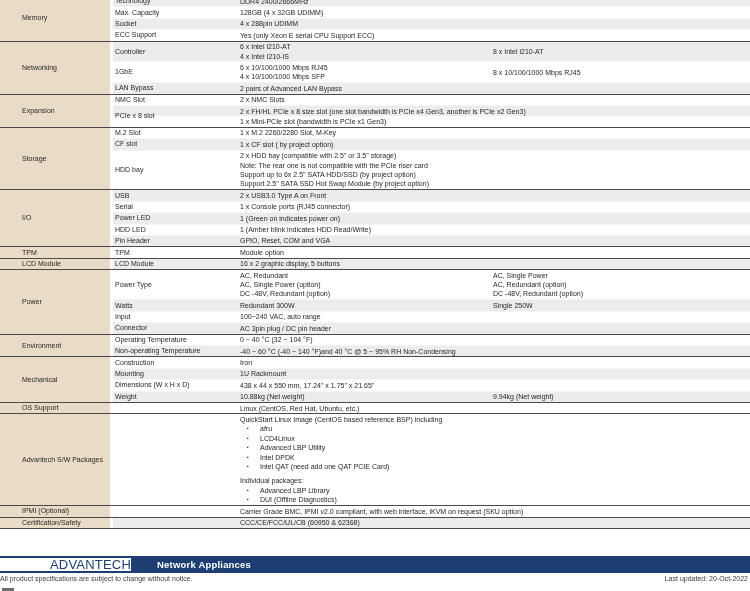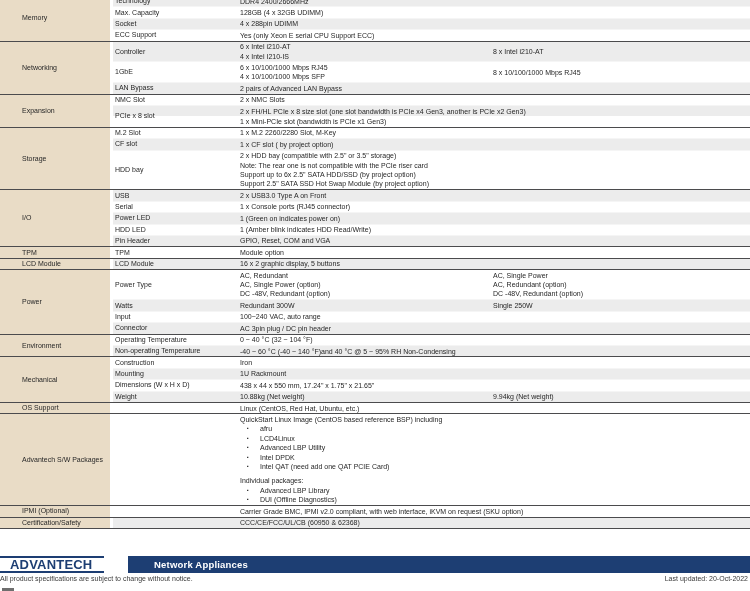--- a/index.html
+++ b/index.html
@@ -22,23 +22,23 @@
   .bullet{position:absolute;left:7px;top:0;font-size:5px;line-height:9.4px;}
   .gapline{height:5px;}
   .rright{position:absolute;left:380px;top:0;bottom:0;display:flex;flex-direction:column;
           justify-content:center;z-index:2;}
   .rright .vline{line-height:9.4px;}
   
   .footer-bar{position:absolute;top:556px;left:0;width:750px;height:17px;display:flex;}
   .logo-box{flex:0 0 104px;background:#ffffff;border-top:2.5px solid #1d3e73;
             border-bottom:2.5px solid #1d3e73;display:flex;align-items:center;
             box-sizing:border-box;padding-left:10px;}
-  .logo-text{font-size:13px;font-weight:bold;color:#1d3e73;letter-spacing:0.2px;
-             line-height:12px;}
-  .banner{flex:1;background:#1d3e73;display:flex;align-items:center;padding-left:26px;margin-left:24px;}
+  .logo-text{font-size:13px;font-weight:normal;color:#1d3e73;letter-spacing:0.2px;
+             line-height:12px;margin-left:40px;}
+  .banner{flex:1;background:#1d3e73;display:flex;align-items:center;padding-left:26px;}
   .banner-text{color:#ffffff;font-weight:bold;font-size:9.5px;letter-spacing:0.2px;}
   .footer-meta{position:absolute;top:575px;left:0;width:750px;display:flex;
                justify-content:space-between;font-size:7px;color:#3a3a3a;
                box-sizing:border-box;padding-right:2px;}
   .page-frag{position:absolute;left:2px;bottom:0;width:12px;height:3px;background:#4a4a4a;opacity:.8;}
 </style>
 </head>
 <body>
 
 <div class="page">

